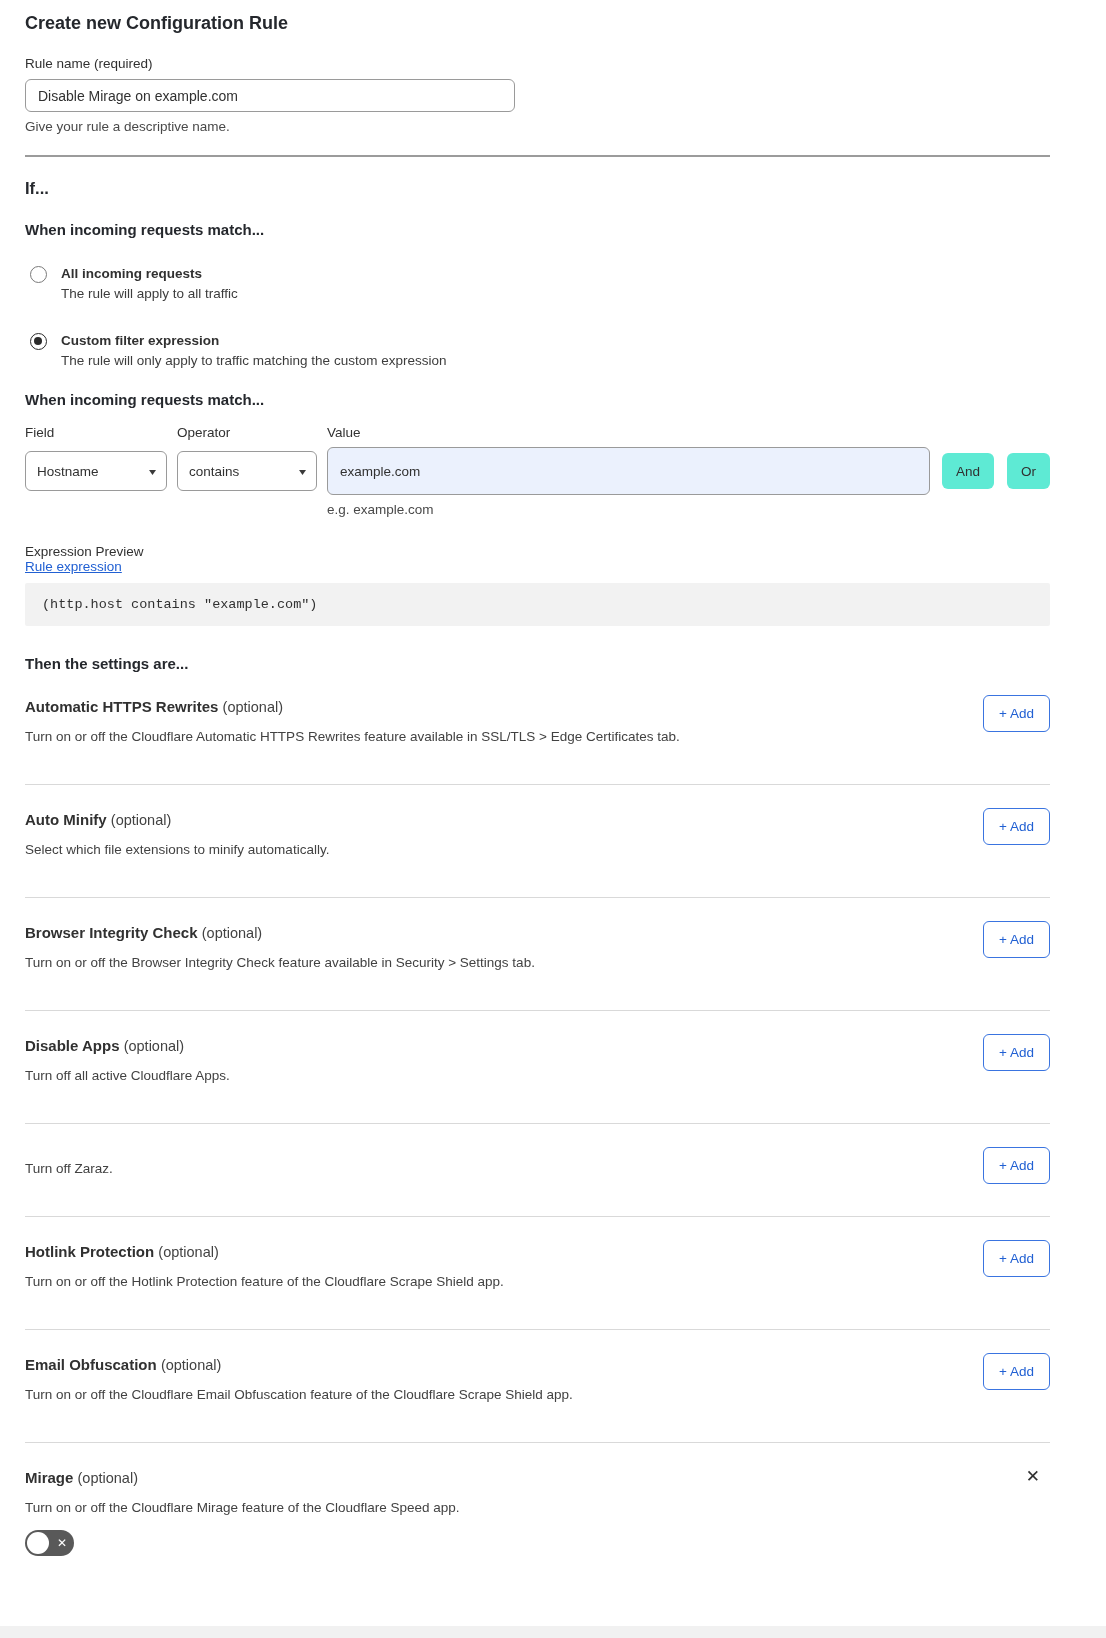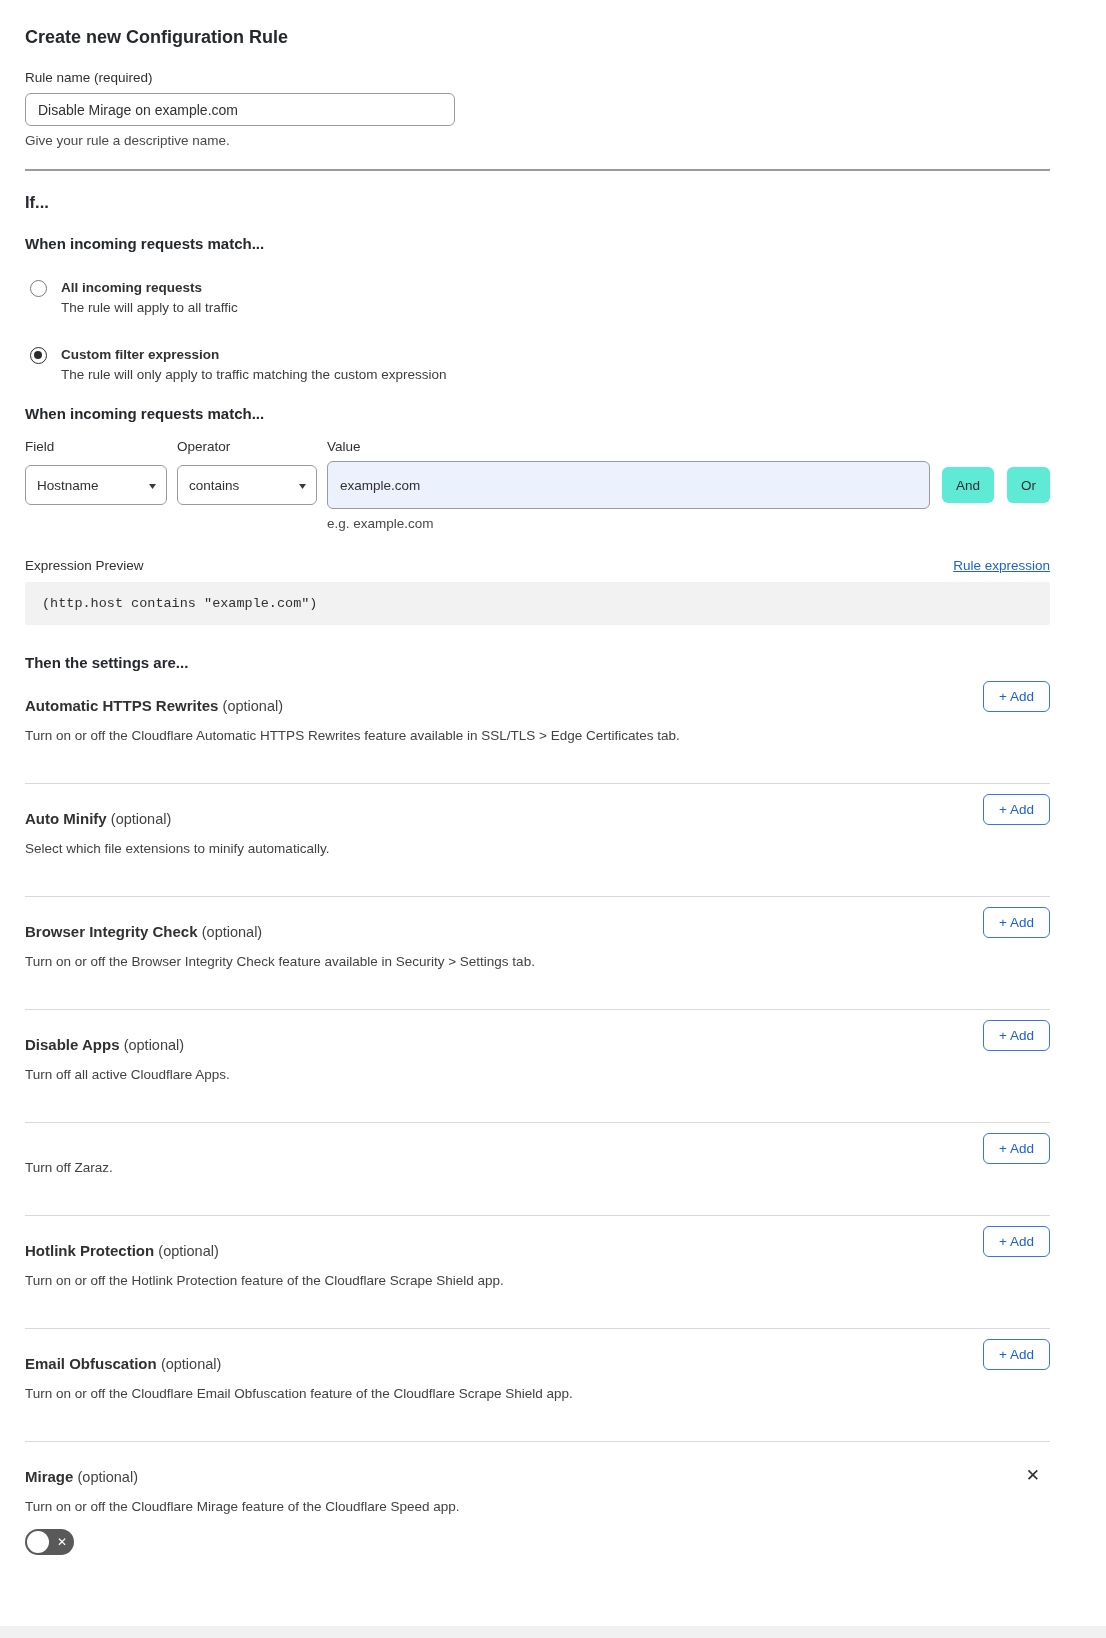--- a/index.html
+++ b/index.html
@@ -4,28 +4,28 @@
 <style>
   * { margin: 0; padding: 0; box-sizing: border-box; }
   html, body { width: 1106px; background: #fff; }
   body {
     height: 1638px;
     overflow: hidden;
     font-family: "Liberation Sans", sans-serif;
     color: #313131;
     position: relative;
   }
-  .page { padding: 26px 56px 0 25px; }
+  .page { padding: 12px 56px 0 25px; }
 
   h1.title { font-size: 18px; font-weight: 700; color: #25282d; line-height: 22px; }
 
   .field-label { font-size: 13.5px; margin-top: 22px; color: #313131; }
   .text-input {
     margin-top: 8px;
-    width: 430px; height: 33px;
+    width: 490px; height: 33px;
     border: 1px solid #9a9a9a; border-radius: 6px;
     padding: 0 12px;
     font-family: "Liberation Sans", sans-serif;
     font-size: 14px; color: #313131;
     background: #fff;
   }
   .help { font-size: 13.5px; color: #494949; margin-top: 7px; }
 
   .hr-strong { border: none; border-top: 2px solid #9b9b9b; margin-top: 21px; }
 
@@ -73,39 +73,39 @@
   }
   .gray-btn {
     height: 36px; border: none; border-radius: 6px;
     background: #5eead4; color: #313131;
     font-size: 13.5px; font-family: "Liberation Sans", sans-serif;
     padding: 0 14px; cursor: pointer;
   }
   .gray-btn + .gray-btn { margin-left: 13px; }
   .builder-help { font-size: 13.5px; color: #494949; margin-top: 7px; margin-left: 302px; }
 
-  .preview-row { display: flex; justify-content: space-between; align-items: baseline; margin-top: 27px; }
+  .preview-row { display: flex; justify-content: space-between; align-items: baseline; margin-top: 27px; flex-direction: column; }
   .preview-label { font-size: 13.5px; color: #313131; }
   .edit-link { font-size: 13.5px; color: #2160d3; text-decoration: underline; cursor: pointer; }
   .code-block {
     margin-top: 9px; background: #f2f2f2; border-radius: 2px;
     padding: 14px 17px;
     font-family: "Liberation Mono", "DejaVu Sans Mono", monospace;
     font-size: 13.5px; color: #313131;
   }
 
   h3.then-heading { font-size: 15px; font-weight: 700; margin-top: 29px; color: #25282d; }
 
   .setting-section { position: relative; padding: 25px 0 40px; border-bottom: 1px solid #d9d9d9; }
   .setting-heading { font-size: 15px; font-weight: 700; color: #313131; line-height: 19px; }
   .setting-heading .optional { font-weight: 400; color: #424242; font-size: 14.5px; }
   .setting-desc { font-size: 13.5px; color: #424242; margin-top: 12px; max-width: 860px; }
   .add-btn {
-    position: absolute; right: 0; top: 10px;
-    min-width: 67px; height: 31px;
+    position: absolute; right: 0; top: 23px;
+    min-width: 67px; height: 37px;
     background: #fff; border: 1px solid #3a74e0; border-radius: 6px;
     color: #2160d3; font-size: 13.5px; font-family: "Liberation Sans", sans-serif;
     cursor: pointer;
   }
 
   .setting-section.expanded { border-bottom: none; padding-bottom: 16px; }
   .close-x {
     position: absolute; right: 10px; top: 25px;
     font-size: 17px; color: #313131; cursor: pointer;
     font-weight: 400; line-height: 17px;

